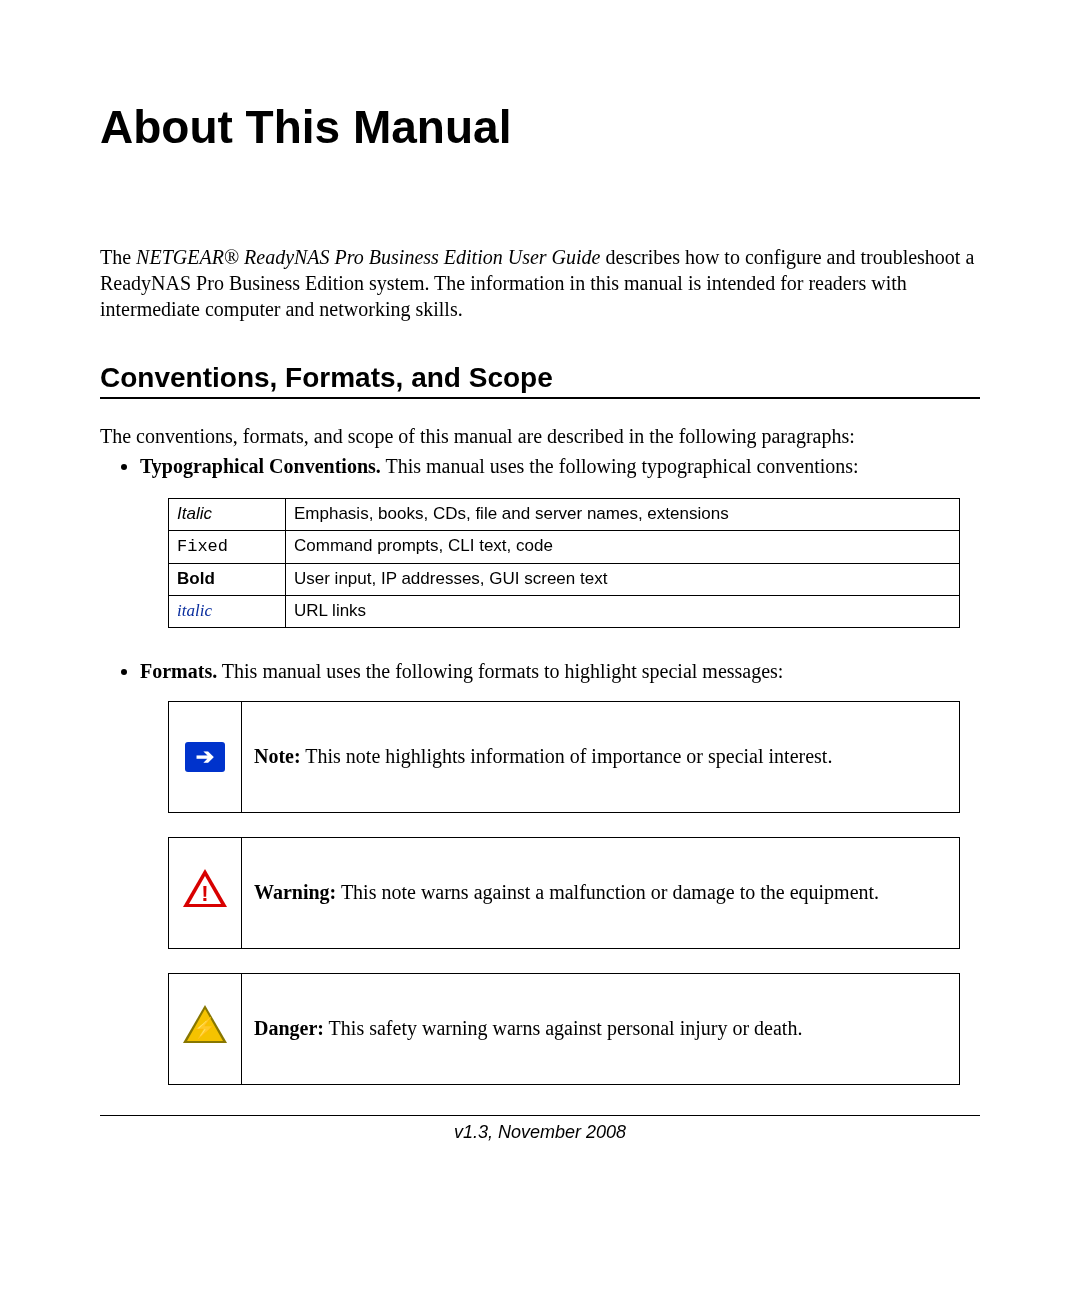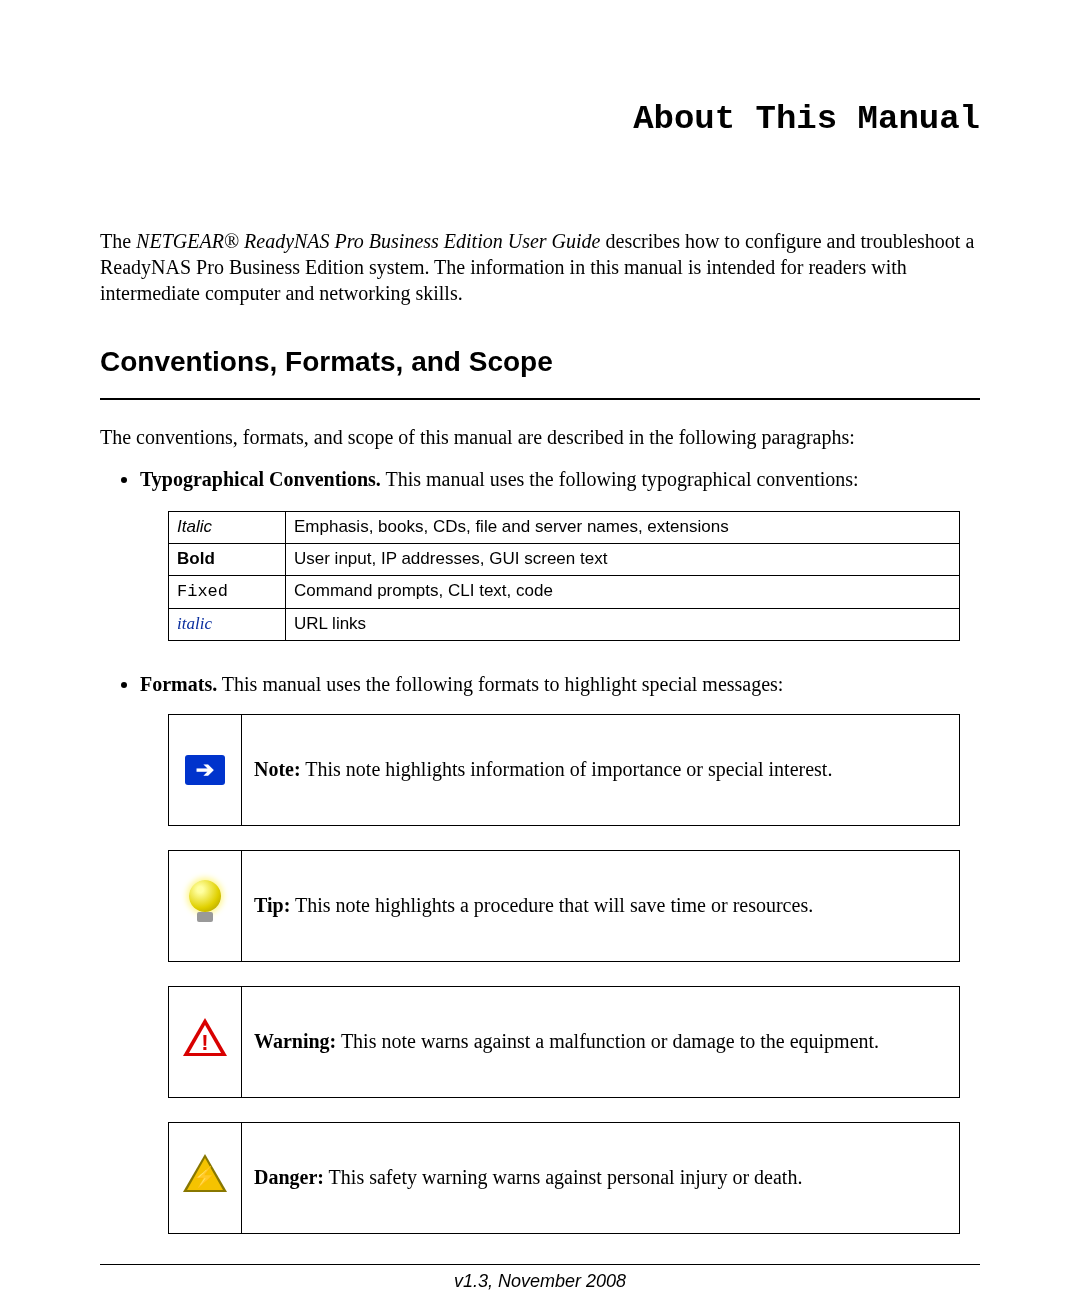--- a/index.html
+++ b/index.html
@@ -9,44 +9,43 @@
     font-family: "Times New Roman", Times, serif;
     color: #000;
     width: 1080px;
   }
   .page {
     padding: 100px 100px 40px 100px;
     box-sizing: border-box;
     width: 100%;
   }
   .title {
-    font-family: Liberation Mono, monospace;
-    font-weight: 700;
-    font-size: 34px;
-    text-align: right;
+    font-family: Liberation Sans, sans-serif;
+    font-weight: 700;
+    font-size: 46px;
     margin-bottom: 90px;
   }
   .intro {
     font-size: 20px;
     line-height: 1.3;
     margin-bottom: 40px;
   }
   .italic { font-style: italic; text-align: center; }
   .section-heading {
     font-family: Arial, Helvetica, sans-serif;
     font-weight: 700;
     font-size: 28px;
-    padding-bottom: 20px;
+    padding-bottom: 3px;
     border-bottom: 2px solid #000;
     margin-bottom: 24px;
   }
   .para {
     font-size: 20px;
     line-height: 1.3;
-    margin-bottom: 16px;
+    margin-bottom: 4px;
   }
   ul.bullets {
     margin: 0 0 20px 0;
     padding-left: 40px;
   }
   ul.bullets > li {
     font-size: 20px;
     line-height: 1.35;
     margin-bottom: 18px;
   }
@@ -213,26 +212,26 @@
     <li>
       <span class="bold">Typographical Conventions.</span><span> This manual uses the following typographical conventions:</span>
 
       <table class="conv">
         <tbody>
             <tr>
           <td class="label"><span class="italic-ss">Italic</span></td>
           <td>Emphasis, books, CDs, file and server names, extensions</td>
         </tr>
         <tr>
+          <td class="label"><span class="fixed-ss">Fixed</span></td>
+          <td>Command prompts, CLI text, code</td>
+        </tr>
+        <tr>
           <td class="label"><span class="bold-ss">Bold</span></td>
           <td>User input, IP addresses, GUI screen text</td>
-        </tr>
-        <tr>
-          <td class="label"><span class="fixed-ss">Fixed</span></td>
-          <td>Command prompts, CLI text, code</td>
         </tr>
         <tr>
           <td class="label"><span class="link-italic">italic</span></td>
           <td>URL links</td>
         </tr>
       </tbody>
         </table>
     </li>
 
     <li>
@@ -248,36 +247,20 @@
                   </span>
             </td>
             <td class="text-cell">
               <span class="bold">Note:</span><span> This note highlights information of importance or special interest.</span>
             </td>
           </tr>
         </tbody>
           </table>
       </div>
 
-      <div class="callout-wrap">
-        <table class="callout">
-          <tbody>
-              <tr>
-            <td class="icon-cell">
-              <span class="tip-icon">
-                <span class="tip-bulb"></span><span class="tip-base"></span>
-              </span>
-            </td>
-            <td class="text-cell">
-              <span class="bold">Tip:</span><span> This note highlights a procedure that will save time or resources.</span>
-            </td>
-          </tr>
-        </tbody>
-          </table>
-      </div>
 
       <div class="callout-wrap">
         <table class="callout">
           <tbody>
               <tr>
             <td class="icon-cell">
               <span class="tri-icon">
                 <span class="tri tri-outer-red"></span>
                 <span class="tri tri-inner-white"></span>
                 <span class="tri-exc">!</span>

